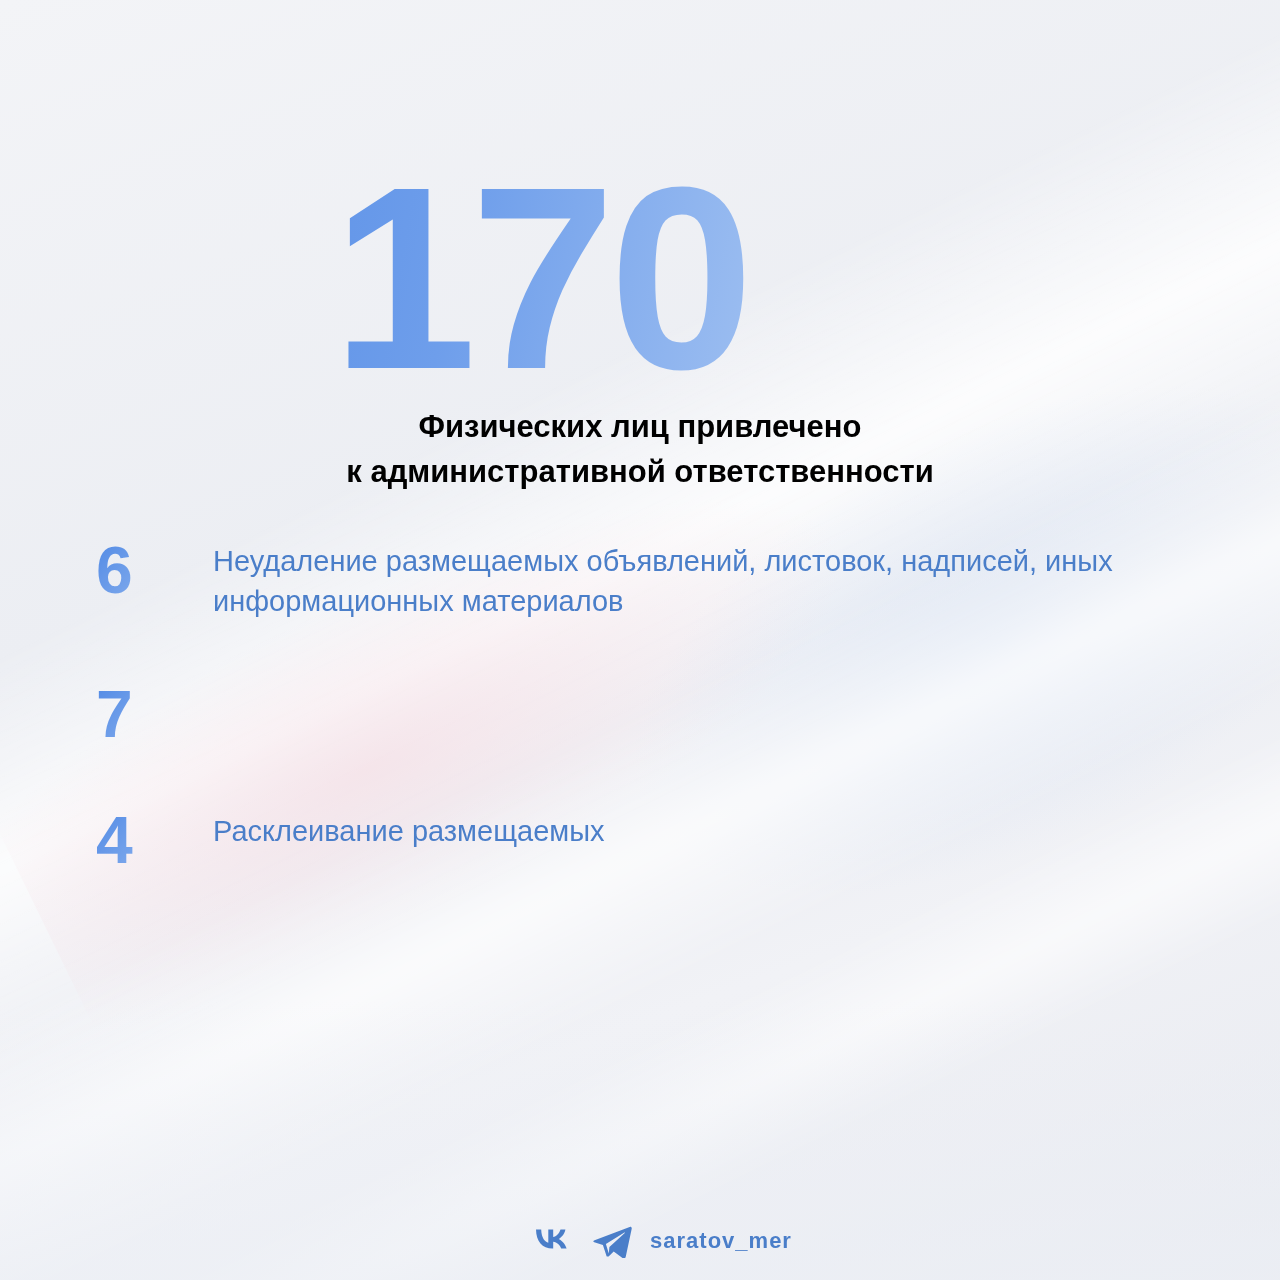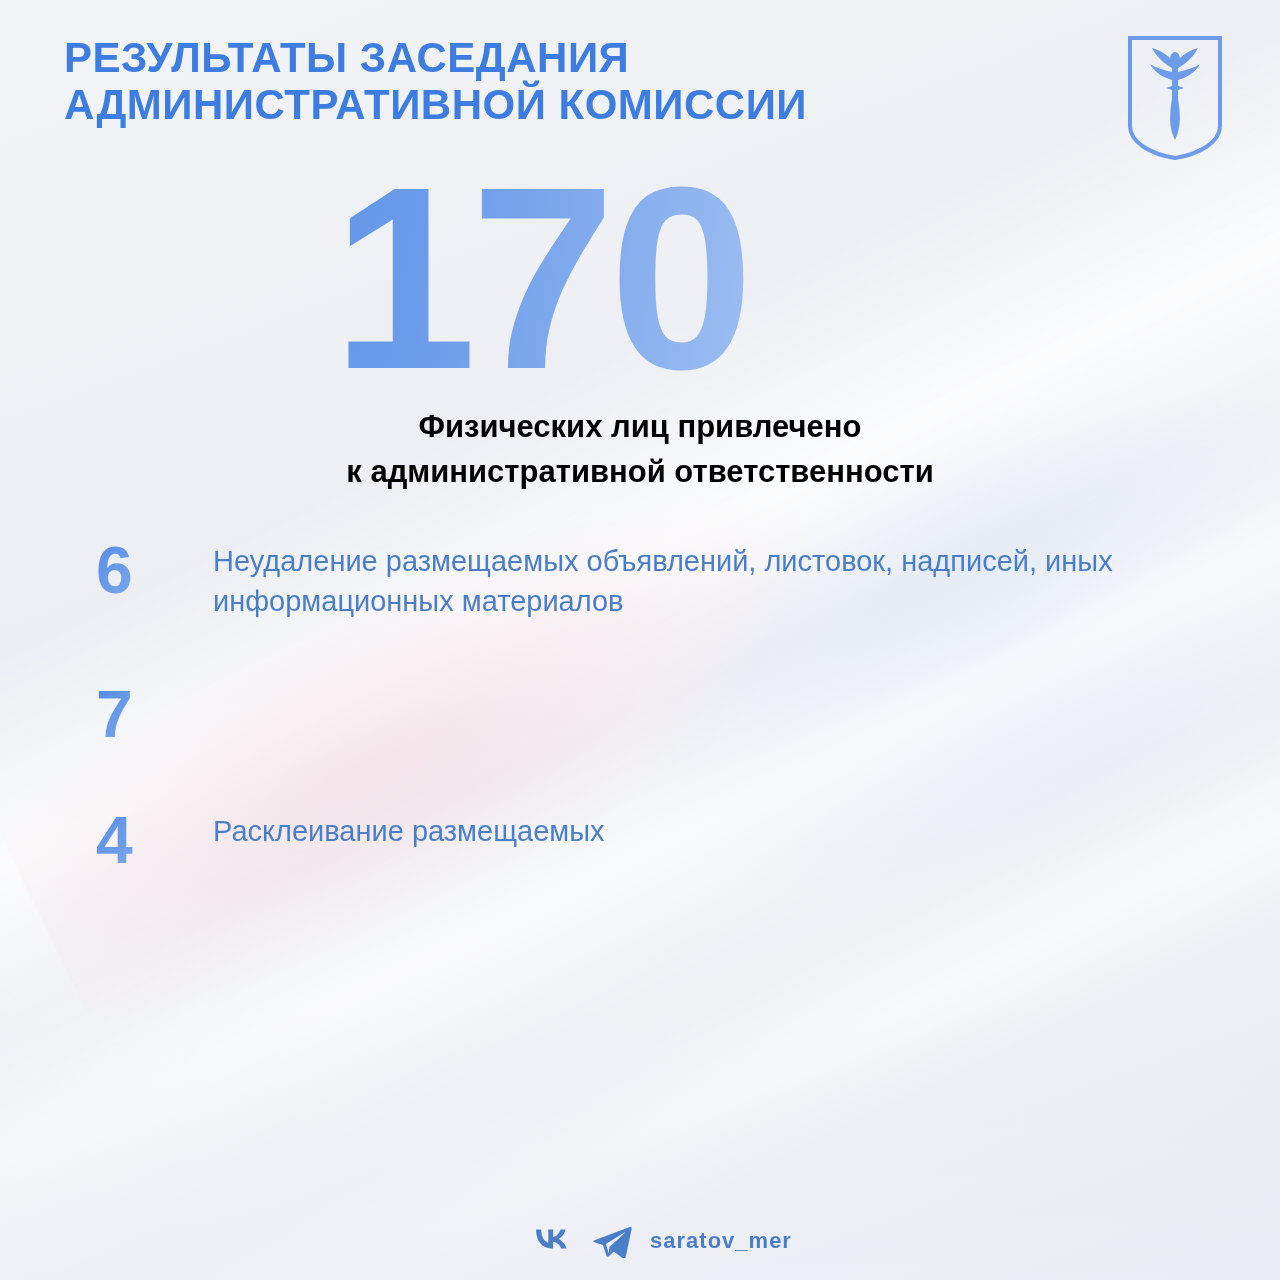--- a/index.html
+++ b/index.html
@@ -243,33 +243,20 @@
 <div class="bg"></div>
 <div class="sheen-a"></div>
 <div class="tint-pink"></div>
 <div class="tint-blue"></div>
 <div class="sheen-b"></div>
 <div class="sheen-c"></div>
 <div class="tint-bottom"></div>
 
 <div class="page">
 
-  <div class="header">
-    <div class="title">РЕЗУЛЬТАТЫ ЗАСЕДАНИЯ
-АДМИНИСТРАТИВНОЙ КОМИССИИ</div>
-    <div class="coat">
-      <svg width="98" height="128" viewBox="0 0 98 128" xmlns="http://www.w3.org/2000/svg">
-        <path d="M4 4 H94 V92 C94 108 74 120 49 124 C24 120 4 108 4 92 Z" fill="none" stroke="#6c9ce9" stroke-width="4"></path>
-        <g fill="#6c9ce9">
-          <path d="M49 30 C44 22 34 16 26 14 C30 22 38 30 46 34 L46 38 C38 36 30 34 24 30 C28 38 38 44 46 46 L46 52 L40 54 L46 56 L46 64 C44 78 42 92 49 106 C56 92 54 78 52 64 L52 56 L58 54 L52 52 L52 46 C60 44 70 38 74 30 C68 34 60 36 52 38 L52 34 C60 30 68 22 72 14 C64 16 54 22 49 30 Z"></path>
-          <ellipse cx="49" cy="25" rx="5" ry="7"></ellipse>
-        </g>
-      </svg>
-    </div>
-  </div>
 
   <div class="bignum">170</div>
   <div class="subtitle">Физических лиц привлечено
 к административной ответственности</div>
 
   <div class="list">
     <div class="row">
       <div class="row-num">6</div>
       <div class="row-text">Неудаление размещаемых объявлений, листовок, надписей, иных информационных материалов</div>
     </div>

